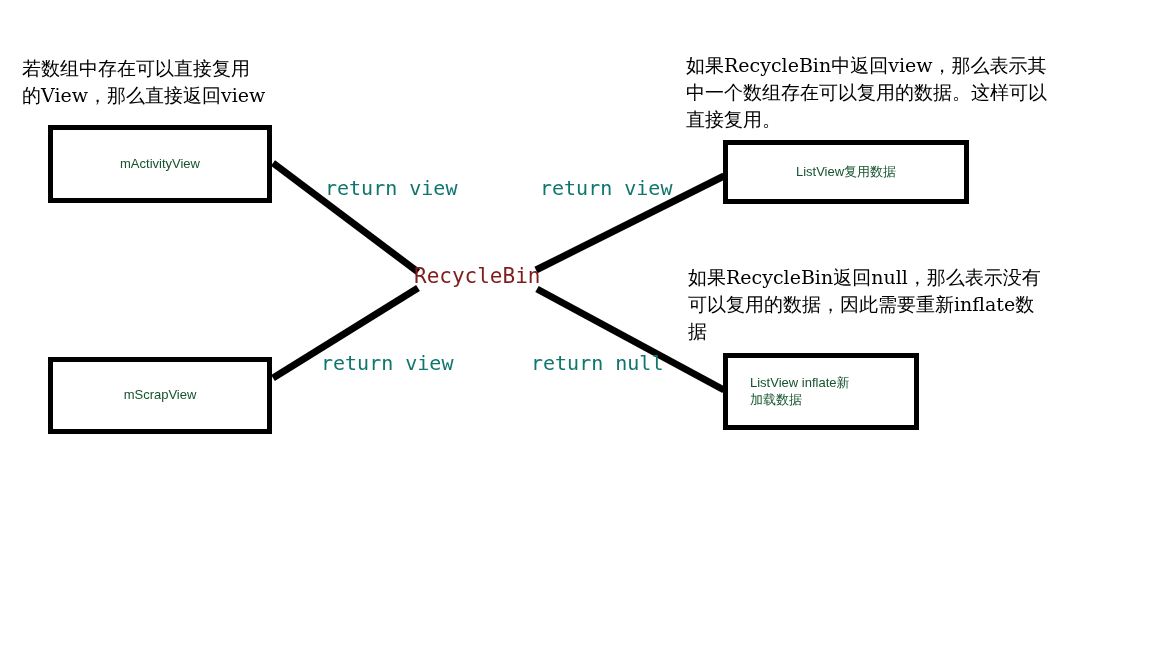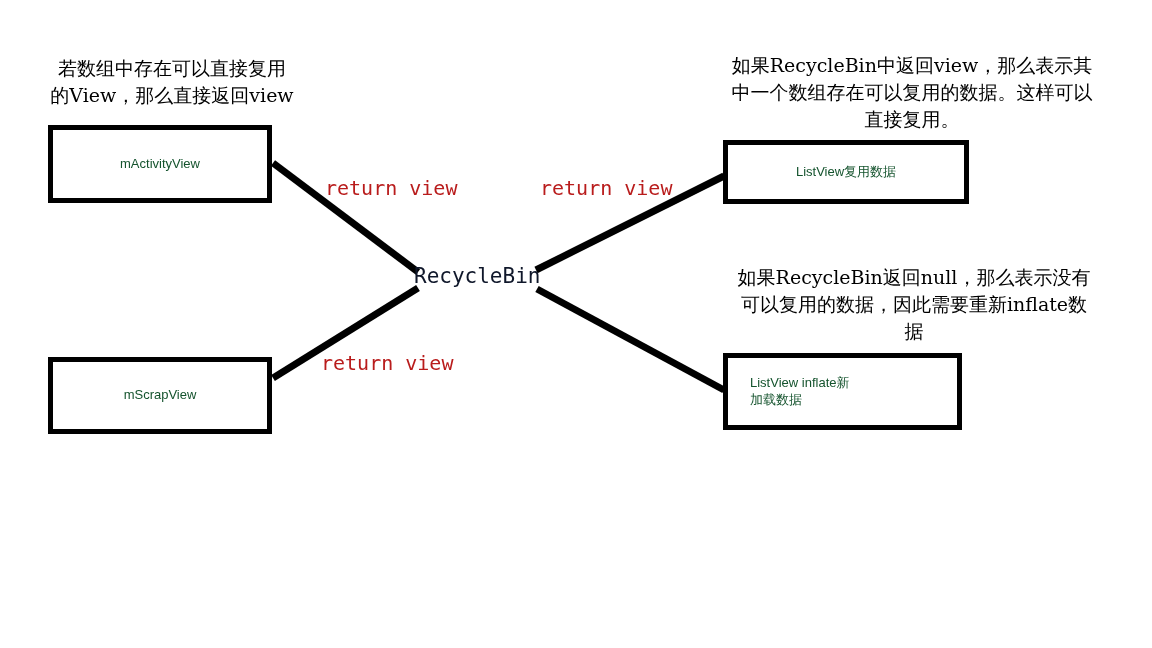--- a/index.html
+++ b/index.html
@@ -50,53 +50,52 @@
   #node-activity {
     left: 48px;  top: 125px;  width: 224px; height: 78px;
   }
   #node-scrap {
     left: 48px;  top: 357px;  width: 224px; height: 77px;
   }
   #node-reuse {
     left: 723px; top: 140px;  width: 246px; height: 64px;
   }
   #node-inflate {
-    left: 723px; top: 353px;  width: 239px; height: 77px;
+    left: 723px; top: 353px;  width: 196px; height: 77px;
   }
   
   #node-hub {
     position: absolute;
     left: 414px;
     top: 264px;
     font-family: "DejaVu Sans Mono", "Liberation Mono", monospace;
     font-size: 21px;
-    color: #0f172a;
+    color: #7f1d1d;
     white-space: nowrap;
   }
   
   .edge-label {
     position: absolute;
     font-family: "DejaVu Sans Mono", "Liberation Mono", monospace;
     font-size: 20px;
-    color: #b91c1c;
+    color: #0f766e;
     white-space: nowrap;
   }
   #label-activity  { left: 325px; top: 176px; }
   #label-scrap     { left: 321px; top: 351px; }
   #label-reuse     { left: 540px; top: 176px; }
   #label-inflate   { left: 531px; top: 351px; }
   
   .annotation {
     position: absolute;
     font-family: "DejaVu Serif", "Liberation Serif", serif;
     font-size: 19px;
     color: #000000;
     line-height: 1.42;
     white-space: pre-line;
-    text-align: center;
   }
   #ann-activity { left: 22px;  top: 55px;  width: 300px; }
   #ann-scrap    { left: 30px;  top: 288px; width: 300px; }
   #ann-reuse    { left: 686px; top: 52px;  width: 452px; }
   #ann-inflate  { left: 688px; top: 264px; width: 452px; }
 </style>
 </head>
 <body>
 
 <div id="canvas">
@@ -130,14 +129,15 @@
 加载数据</div>
 
   <div id="node-hub">RecycleBin</div>
 
   <div class="edge-label" id="label-activity">return view</div>
 
   <div class="edge-label" id="label-scrap">return view</div>
 
   <div class="edge-label" id="label-reuse">return view</div>
 
+  <div class="edge-label" id="label-inflate">return null</div>
 
 </div>
 
 </body></html>

